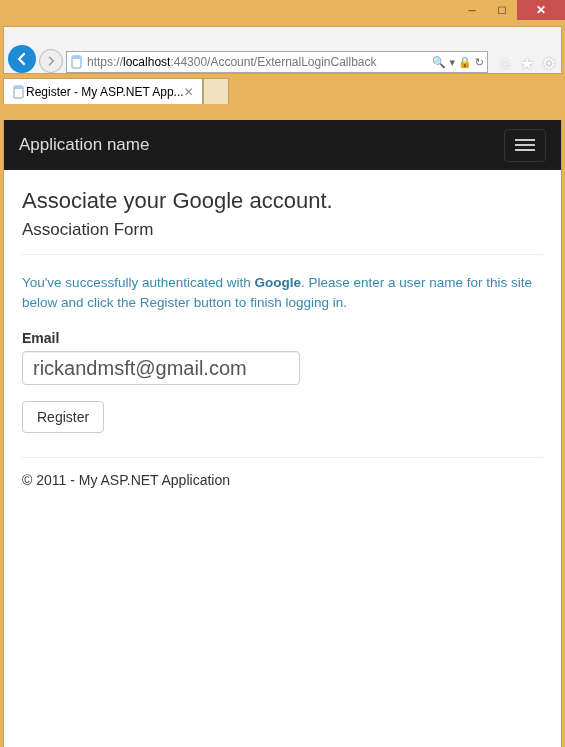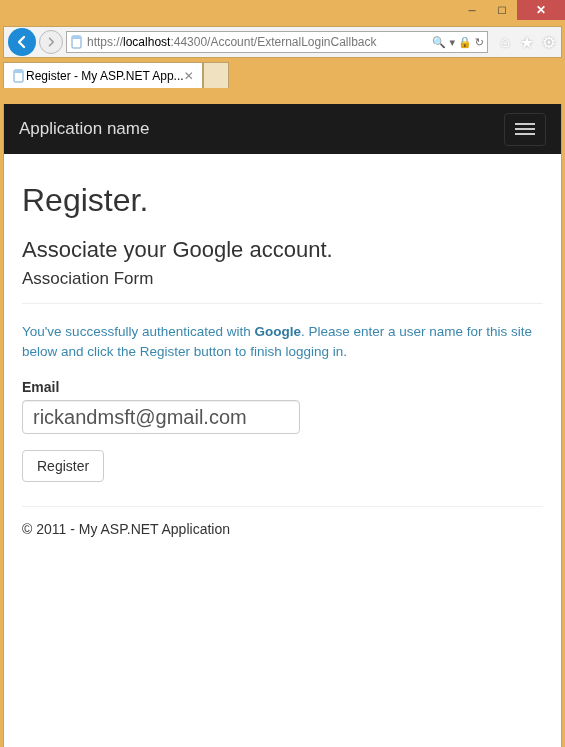--- a/index.html
+++ b/index.html
@@ -20,25 +20,25 @@
   }
   .win-btn {
     width: 30px; height: 20px;
     display: flex; align-items: center; justify-content: center;
     font-size: 10px; color: #333;
   }
   .win-btn.close { background: #c8504f; color: #fff; width: 48px; font-size: 12px; font-weight: bold; }
   .win-btn.max { }
   .win-btn.min { }
   .ie-nav {
-    height: 32px;
+    height: 48px;
     background: #f3f3f3;
     border: 1px solid #c6a25a;
     margin: 0 3px;
-    display: flex; align-items: center;
+    display: flex; align-items: flex-end;
     padding: 0 4px;
     gap: 3px;
   }
   .nav-back {
     width: 28px; height: 28px; border-radius: 50%;
     background: #1e8bd6; display:flex;align-items:center;justify-content:center;
     color:#fff;
   }
   .nav-fwd {
     width: 24px; height: 24px; border-radius: 50%;
@@ -171,21 +171,20 @@
 <div class="viewport">
   <div class="navbar">
     <div class="brand">Application name</div>
     <div class="toggle">
       <span class="bar"></span>
       <span class="bar"></span>
       <span class="bar"></span>
     </div>
   </div>
   <div class="page-body">
-    <h1 class="title">Register.</h1>
     <h3 class="subtitle">Associate your Google account.</h3>
     <h4 class="formtitle">Association Form</h4>
     <hr class="sep">
     <p class="info">
       <span>You've successfully authenticated with </span><strong>Google</strong><span>. Please enter a user name for this site below and click the Register button to finish logging in.</span>
     </p>
     <label class="field-label">Email</label>
     <input class="text-field" type="text" value="rickandmsft@gmail.com" style="">
     <div>
       <button class="btn">Register</button>

